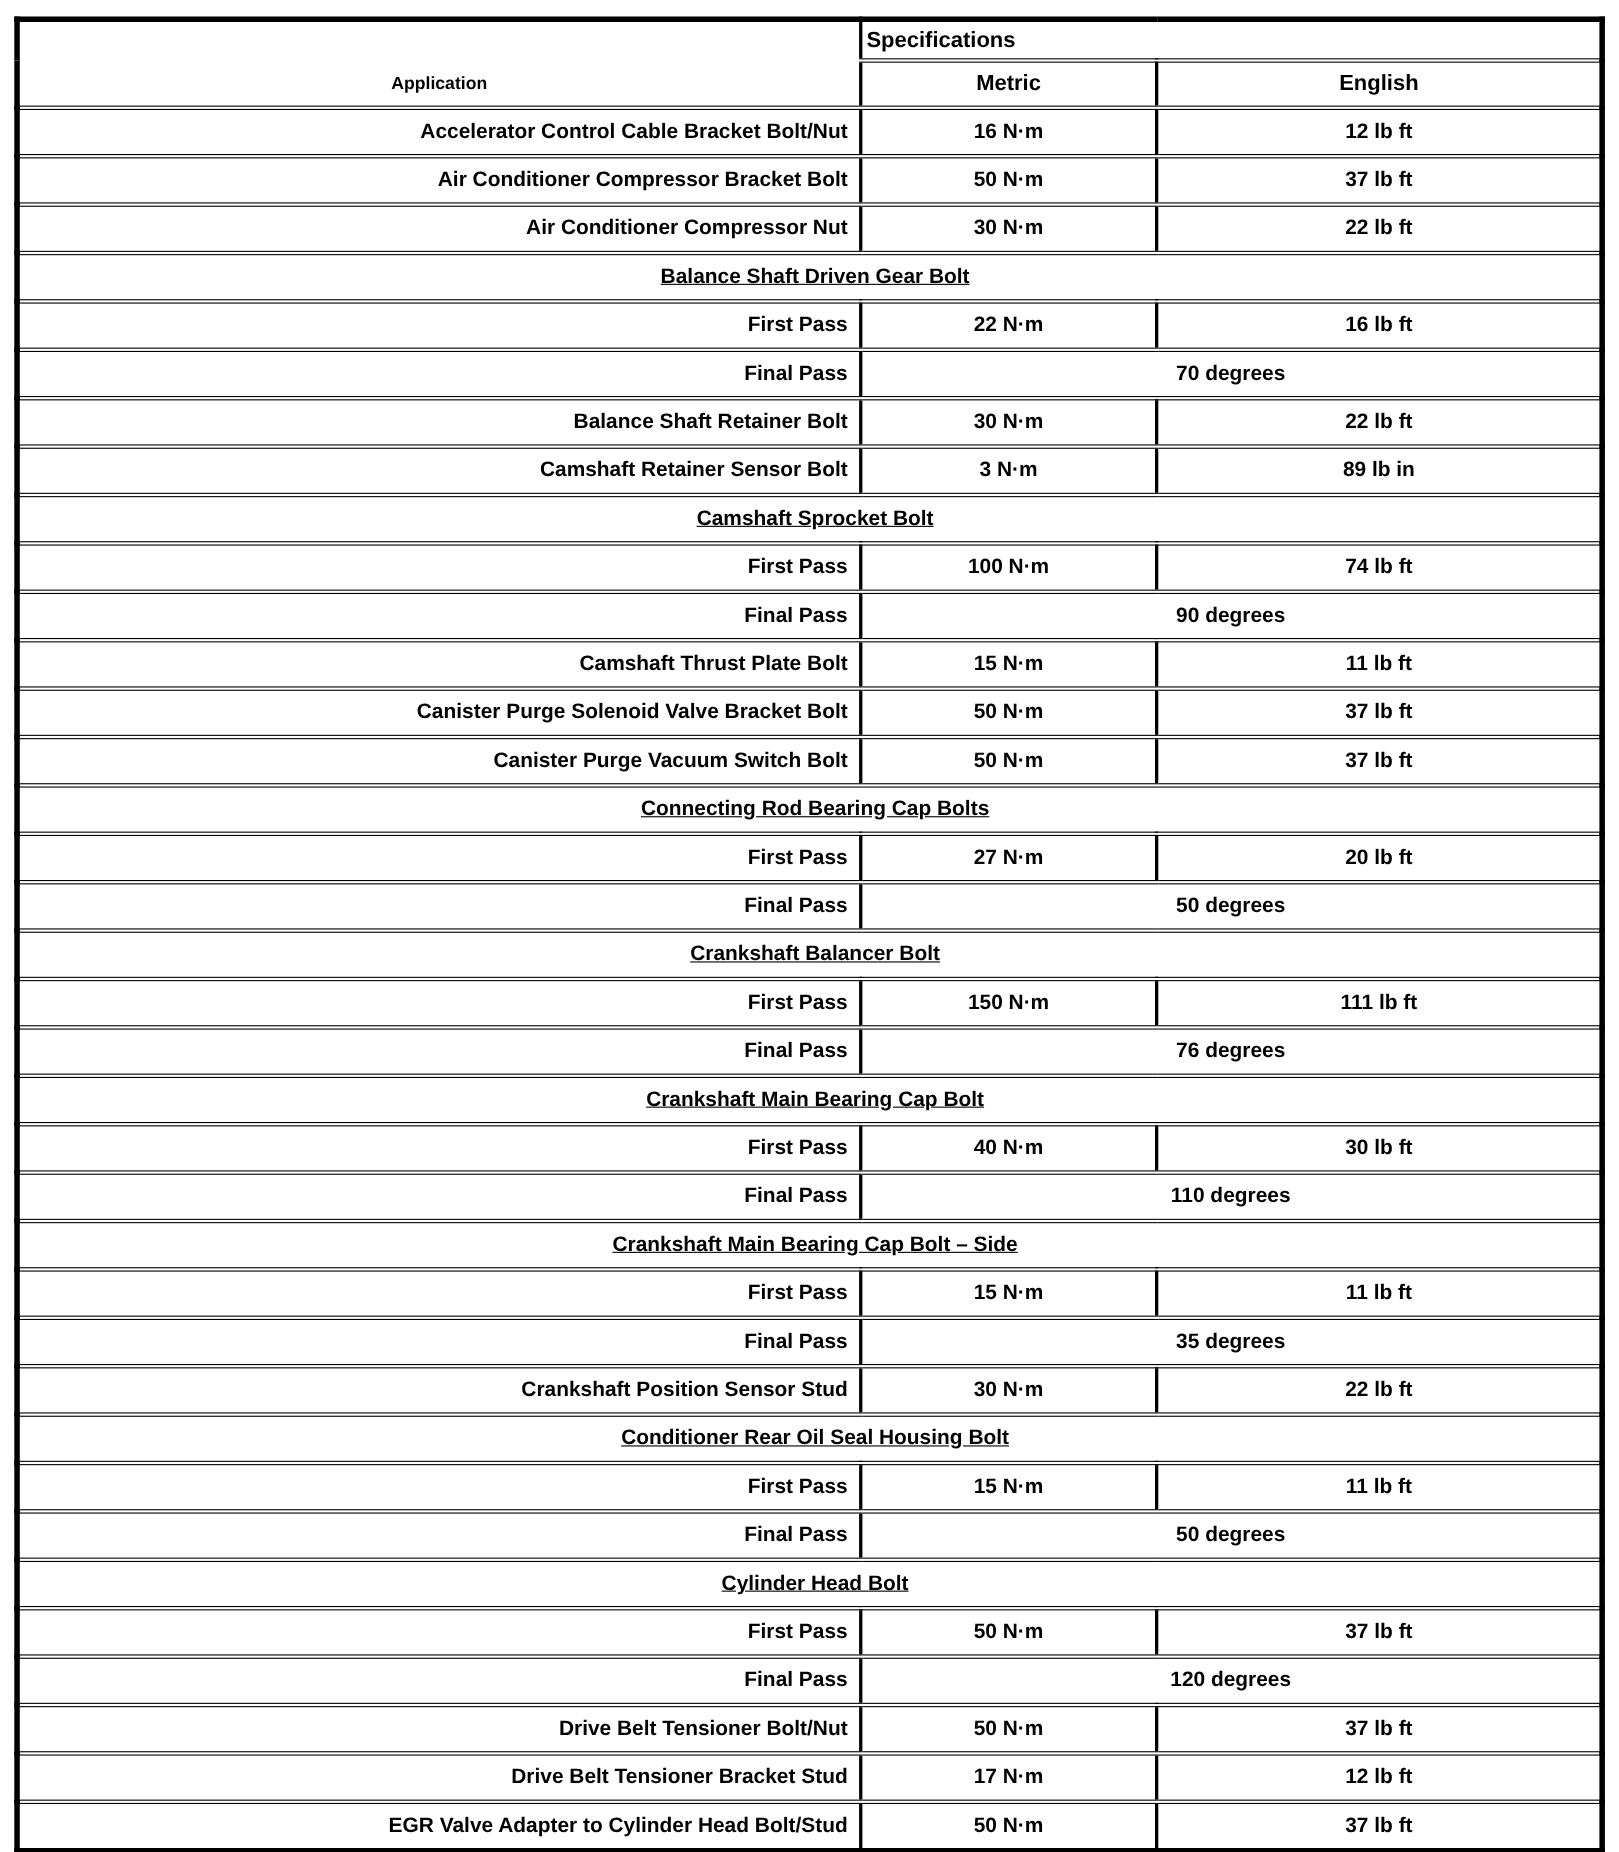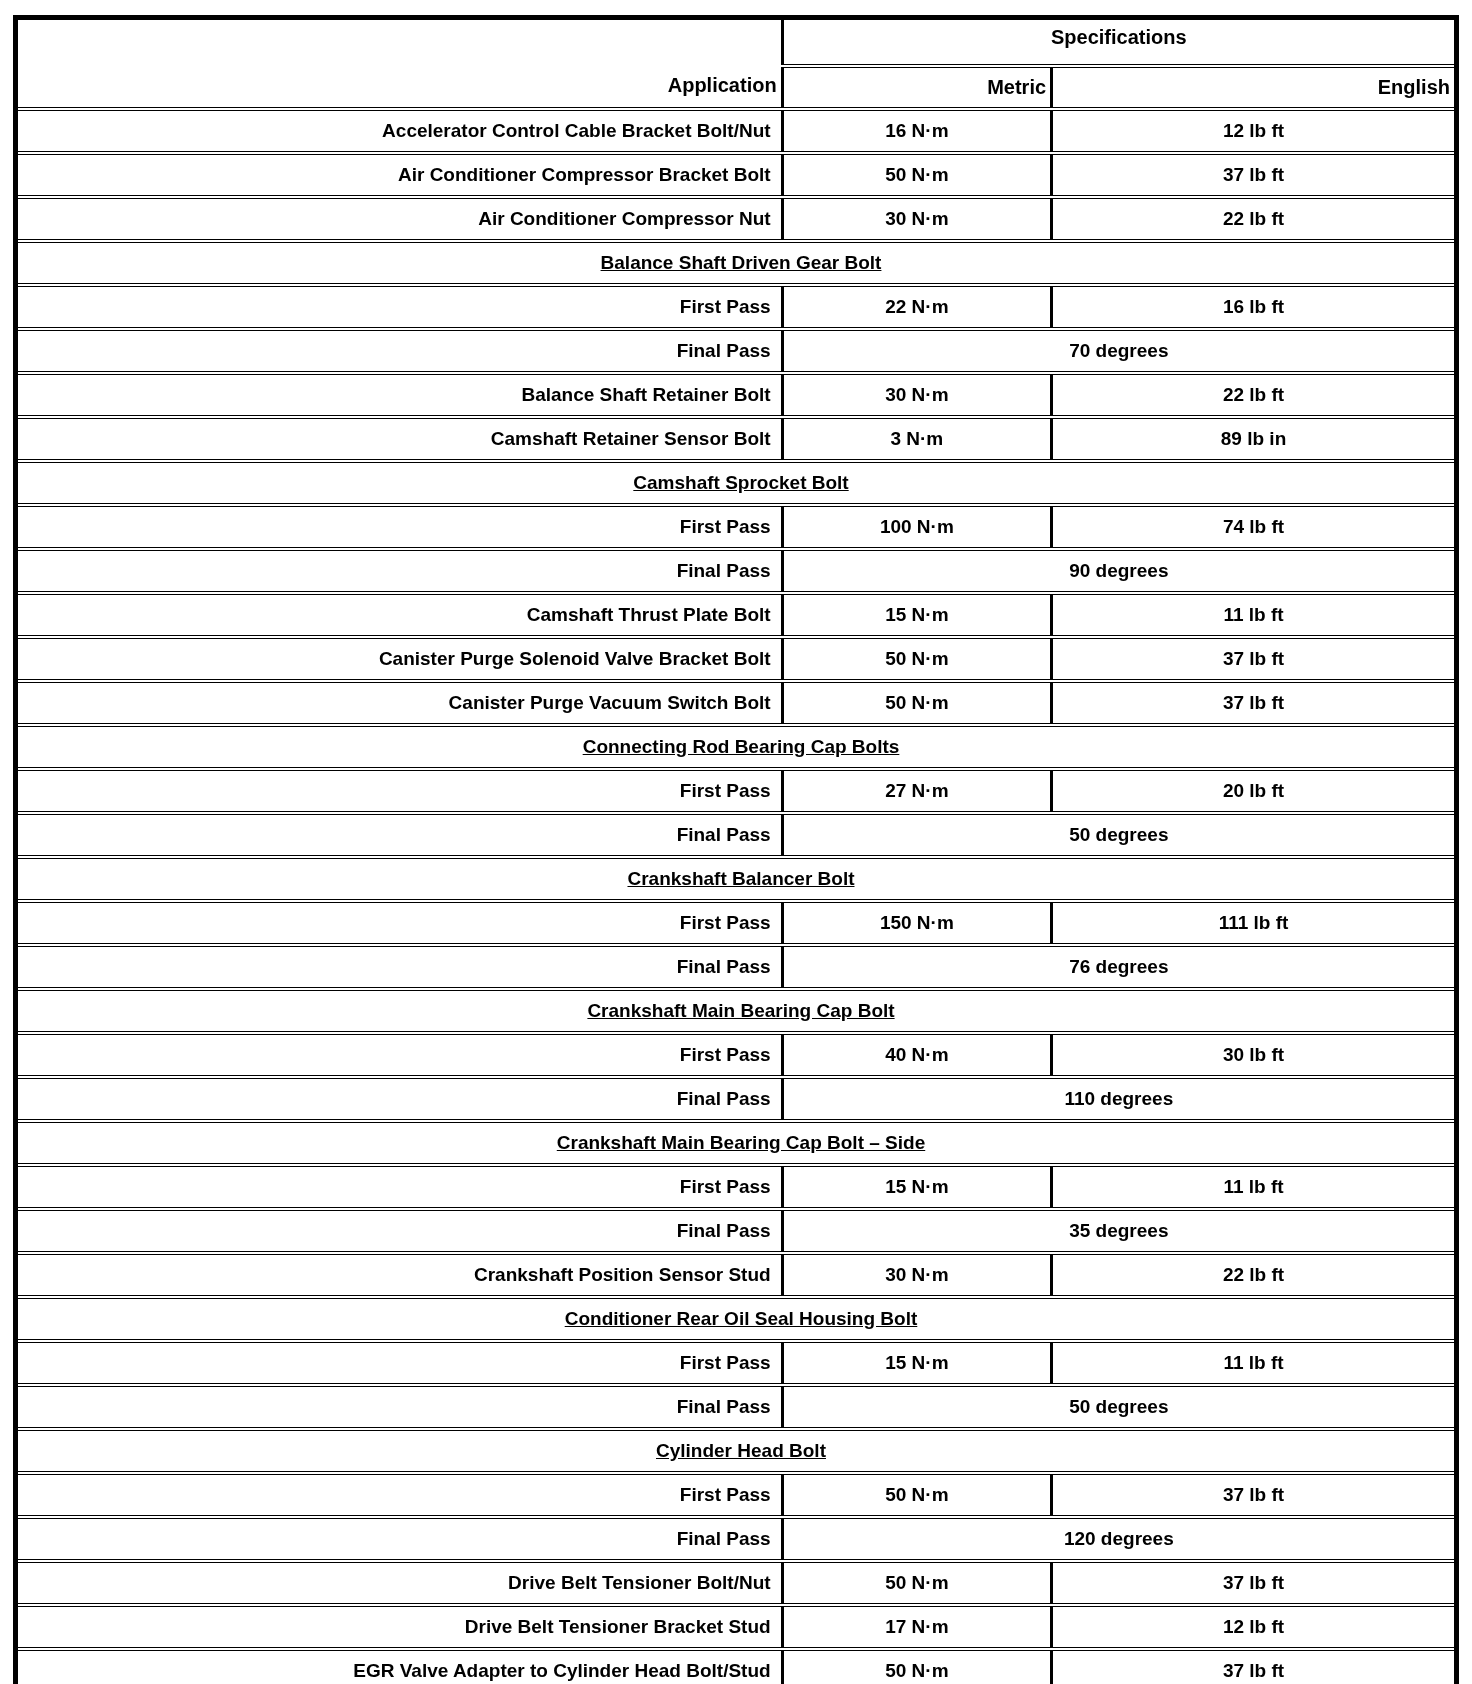--- a/index.html
+++ b/index.html
@@ -25,32 +25,32 @@
   th, td {
     border-left: 3px solid #000;
     border-right: 3px solid #000;
     border-top: 4px double #000;
     border-bottom: 4px double #000;
     font-size: 19px;
     overflow: hidden;
     white-space: nowrap;
   }
   th.spec-h {
-    text-align: center;
-    padding: 6px 4px 15px 4px;
+    text-align: left;
+    padding: 6px 4px 4px 4px;
     font-size: 20px;
   }
   th.app-h {
-    text-align: right;
+    text-align: center;
     vertical-align: bottom;
     padding: 4px 4px 10px 4px;
-    font-size: 20px;
+    font-size: 16px;
   }
   th.col-h {
-    text-align: right;
+    text-align: center;
     padding: 8px 4px;
     font-size: 20px;
   }
   td.app {
     text-align: right;
     padding: 9px 10px 9px 20px;
   }
   td.app.indent {
     padding-left: 46px;
   }

